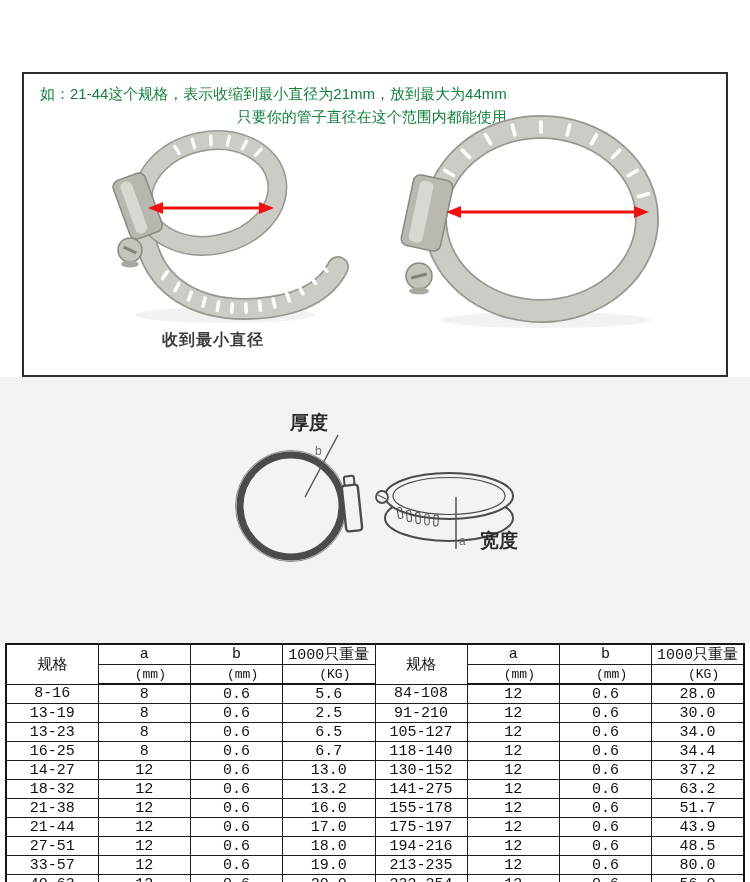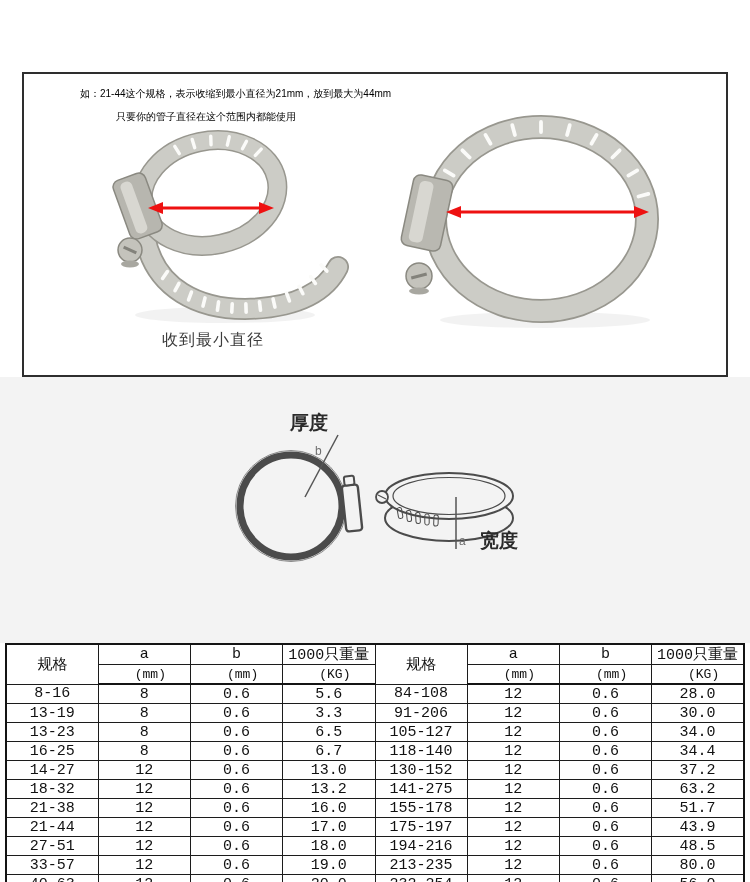--- a/index.html
+++ b/index.html
@@ -2,26 +2,26 @@
 <html><head>
 <meta charset="utf-8">
 <style>
   html,body{margin:0;padding:0;background:#ffffff;}
   .page{position:relative;width:750px;height:882px;overflow:hidden;background:#ffffff;
         font-family:"Liberation Sans","DejaVu Sans",sans-serif;}
 
   
   .info-box{position:absolute;left:22px;top:72px;width:702px;height:301px;
             border:2px solid #2e2e2e;background:#fff;}
-  .info-text{position:absolute;left:16px;top:8px;font-size:10px;color:#000000;line-height:23px;margin-left:40px;}
-  .indent{padding-left:36px;}
+  .info-text{position:absolute;left:16px;top:8px;font-size:15px;color:#15803d;line-height:23px;}
+  .indent{padding-left:36px;text-align:right;}
   .photo{position:absolute;}
   .photo-left{left:46px;top:41px;width:300px;height:215px;}
   .photo-right{left:371px;top:34px;width:310px;height:225px;}
-  .caption{position:absolute;font-size:16px;color:#3c3c3c;letter-spacing:1px;text-align:center;width:170px;}
+  .caption{position:absolute;font-size:16px;color:#3c3c3c;letter-spacing:1px;text-align:center;width:170px;font-weight:bold;}
   .caption-left{left:104px;top:256px;}
   .caption-right{left:443px;top:258px;}
 
   
   .diagram-section{position:absolute;left:0;top:377px;width:750px;height:266px;background:#f3f3f3;}
 
   
   .table-section{position:absolute;left:0;top:643px;width:750px;height:239px;background:#fff;}
   table.spec{position:absolute;left:5px;top:0;width:740px;border-collapse:collapse;table-layout:fixed;
              font-family:"Liberation Mono","DejaVu Sans Mono",monospace;border:2px solid #141414;}
@@ -213,22 +213,22 @@
             <td>5.6</td>
             <td>84-108</td>
             <td>12</td>
             <td>0.6</td>
             <td>28.0</td>
           </tr>
           <tr>
             <td>13-19</td>
             <td>8</td>
             <td>0.6</td>
-            <td>3.3</td>
-            <td>91-206</td>
+            <td>2.5</td>
+            <td>91-210</td>
             <td>12</td>
             <td>0.6</td>
             <td>30.0</td>
           </tr>
           <tr>
             <td>13-23</td>
             <td>8</td>
             <td>0.6</td>
             <td>6.5</td>
             <td>105-127</td>

